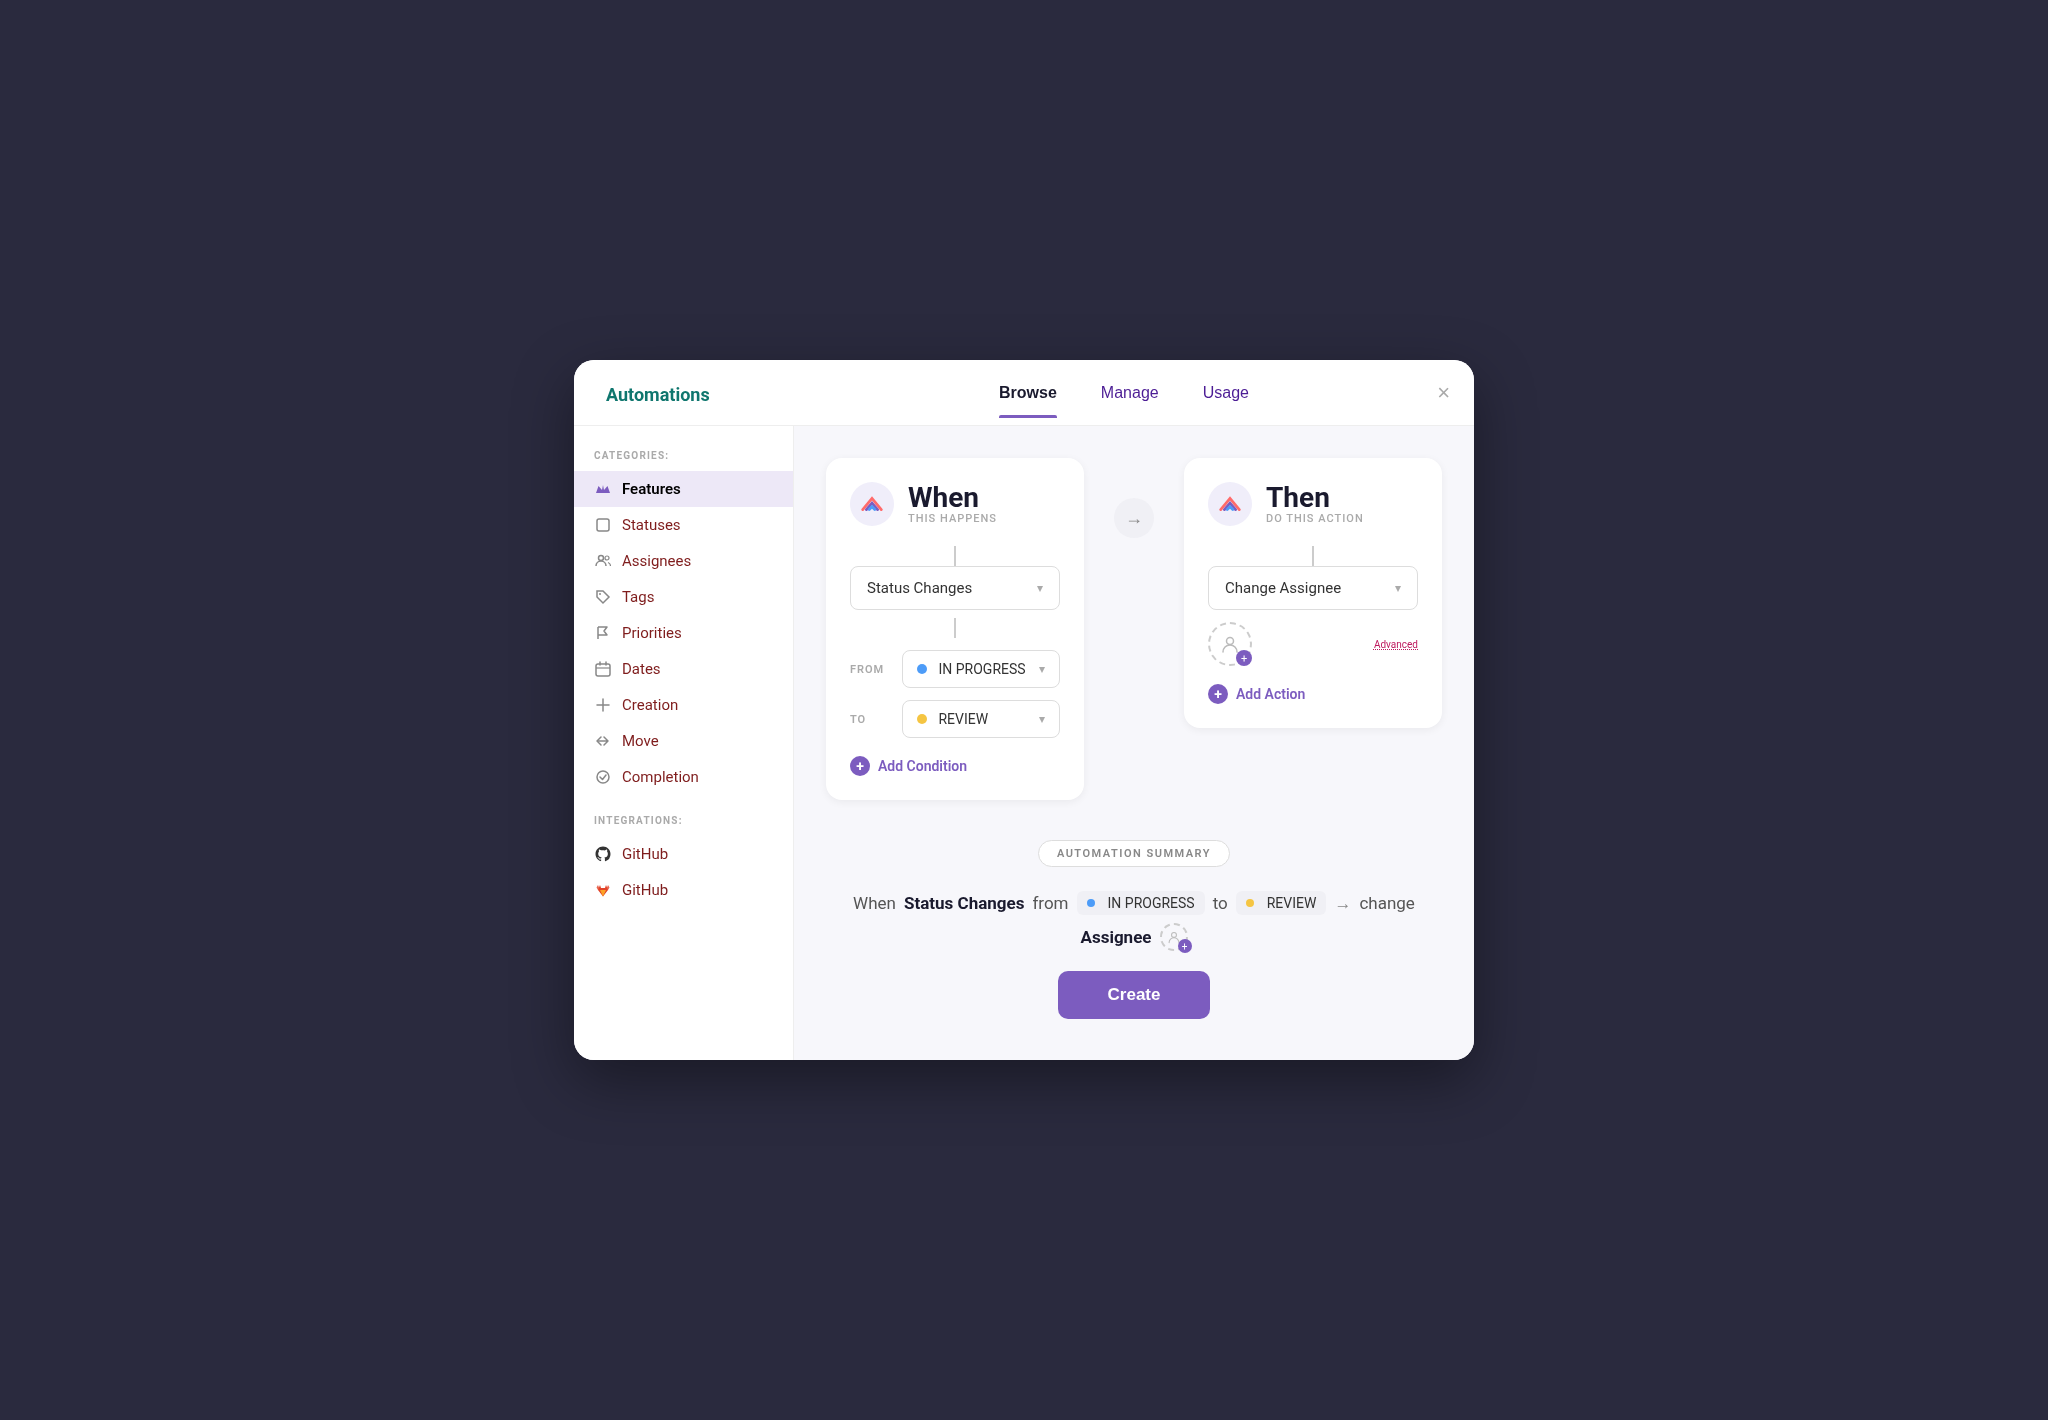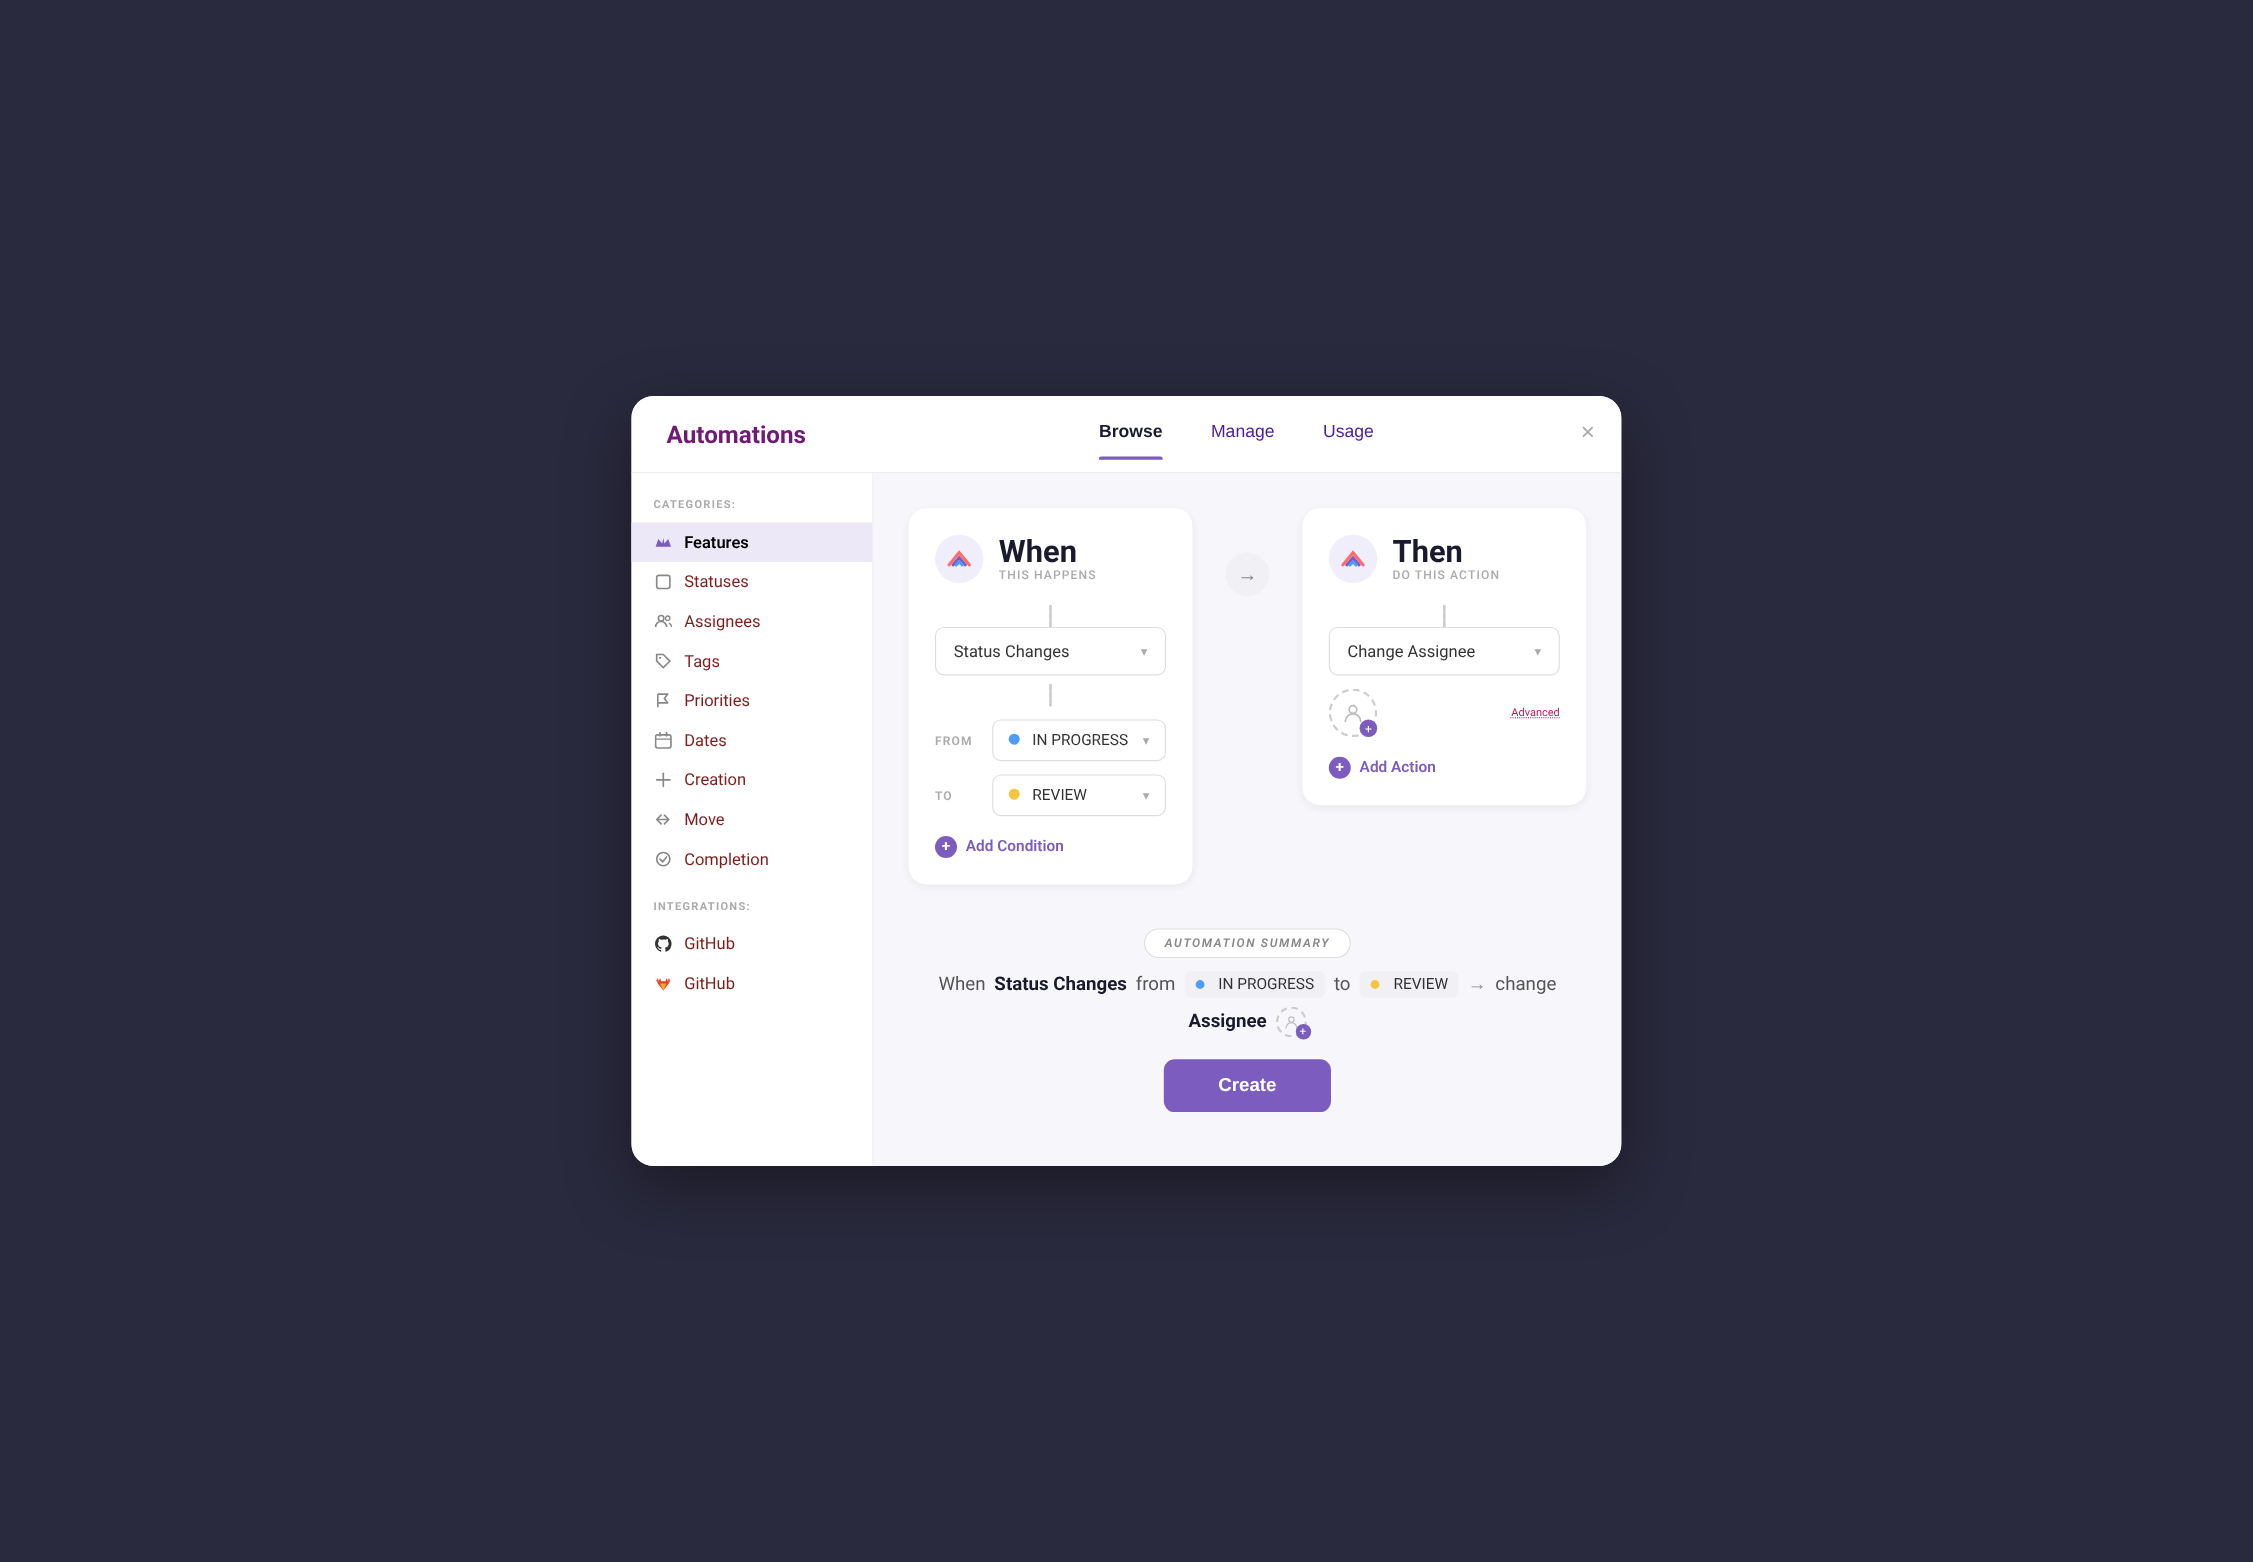--- a/index.html
+++ b/index.html
@@ -23,23 +23,23 @@
     }
     .modal-header {
       background: white;
       padding: 24px 32px 0 32px;
       display: flex;
       align-items: flex-start;
       position: relative;
       border-bottom: 1px solid #eee;
     }
     .modal-title {
-      font-size: 22px;
+      font-size: 18px;
       font-weight: 700;
-      color: #701a75;
+      color: #0f766e;
       padding-bottom: 20px;
       min-width: 200px;
     }
     .tabs {
       display: flex;
       gap: 44px;
       margin-left: auto;
       margin-right: auto;
       padding-bottom: 0;
     }
@@ -295,22 +295,21 @@
       font-weight: 600;
       cursor: pointer;
     }
     .summary-section {
       margin-top: 20px;
     }
     .summary-label {
       display: flex;
       align-items: center;
       justify-content: center;
-      margin-bottom: 12px;
-      font-style: italic;
+      margin-bottom: 24px;
     }
     .summary-badge {
       background: white;
       border: 1.5px solid #ddd;
       border-radius: 20px;
       padding: 6px 18px;
       font-size: 11px;
       font-weight: 600;
       color: #888;
       letter-spacing: 1.5px;

